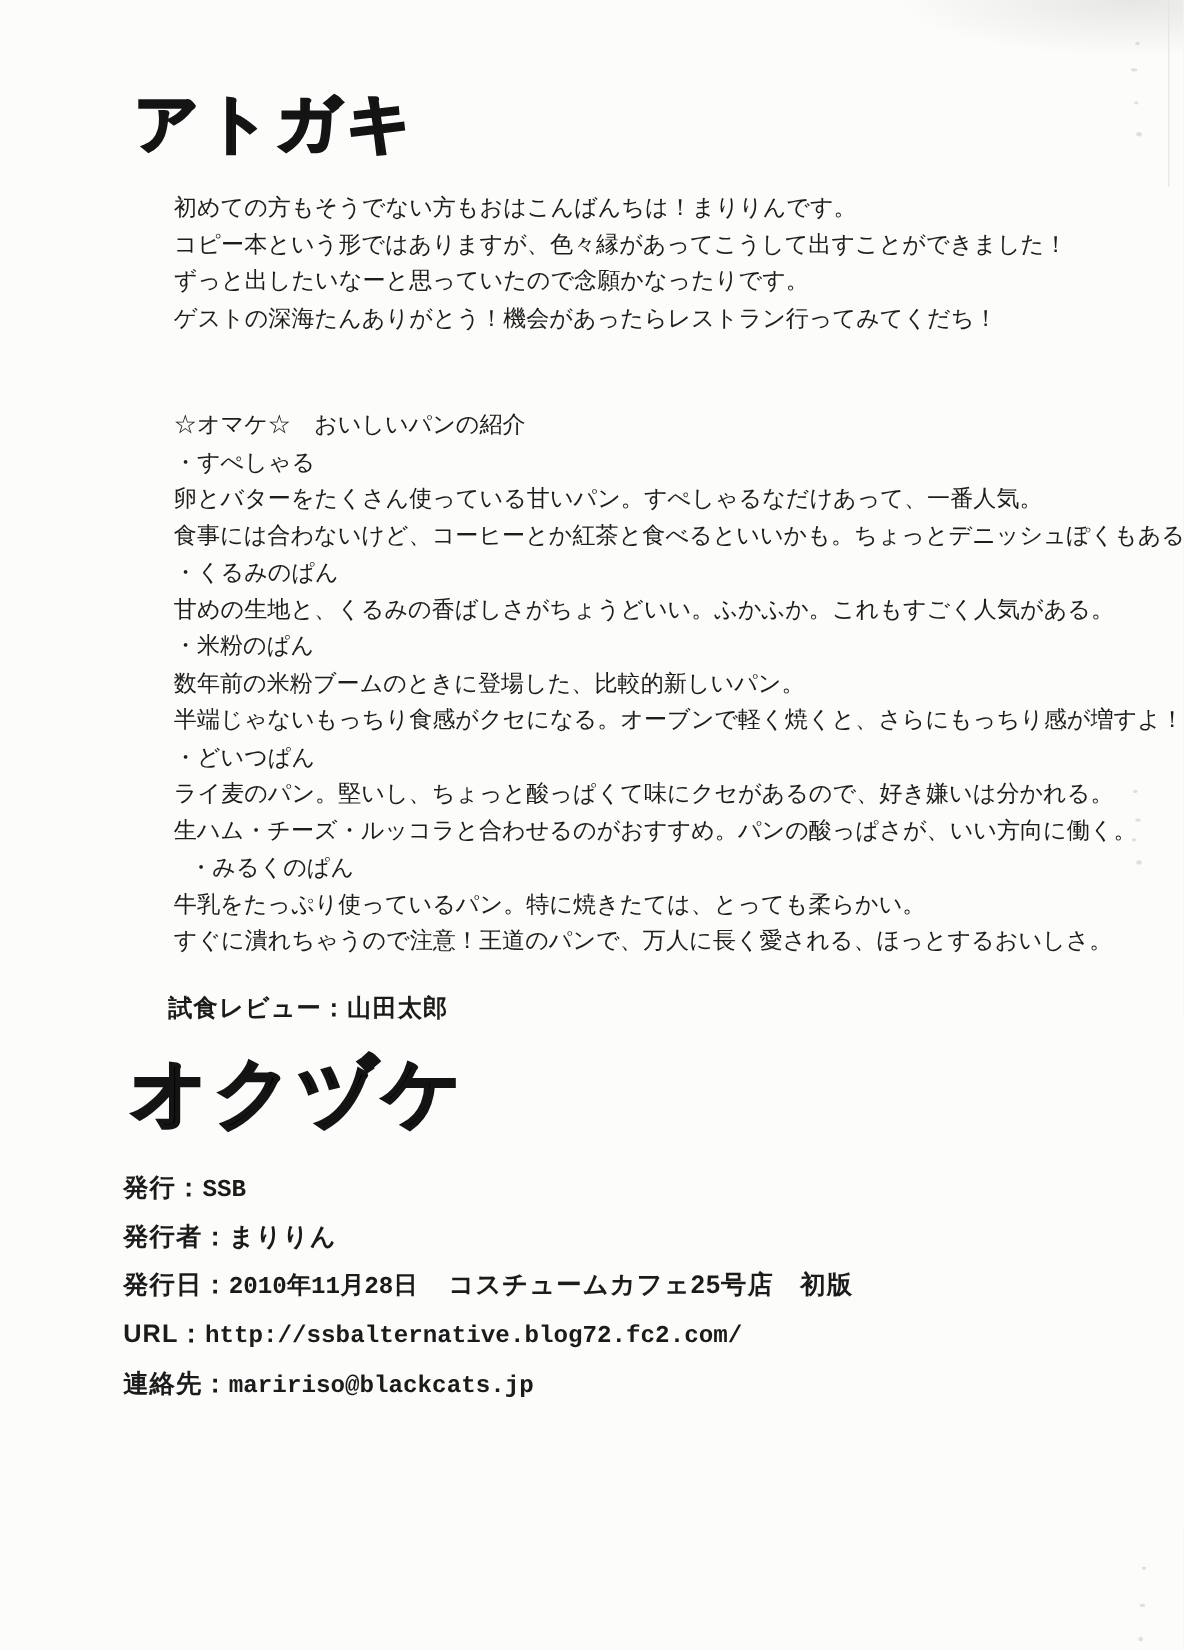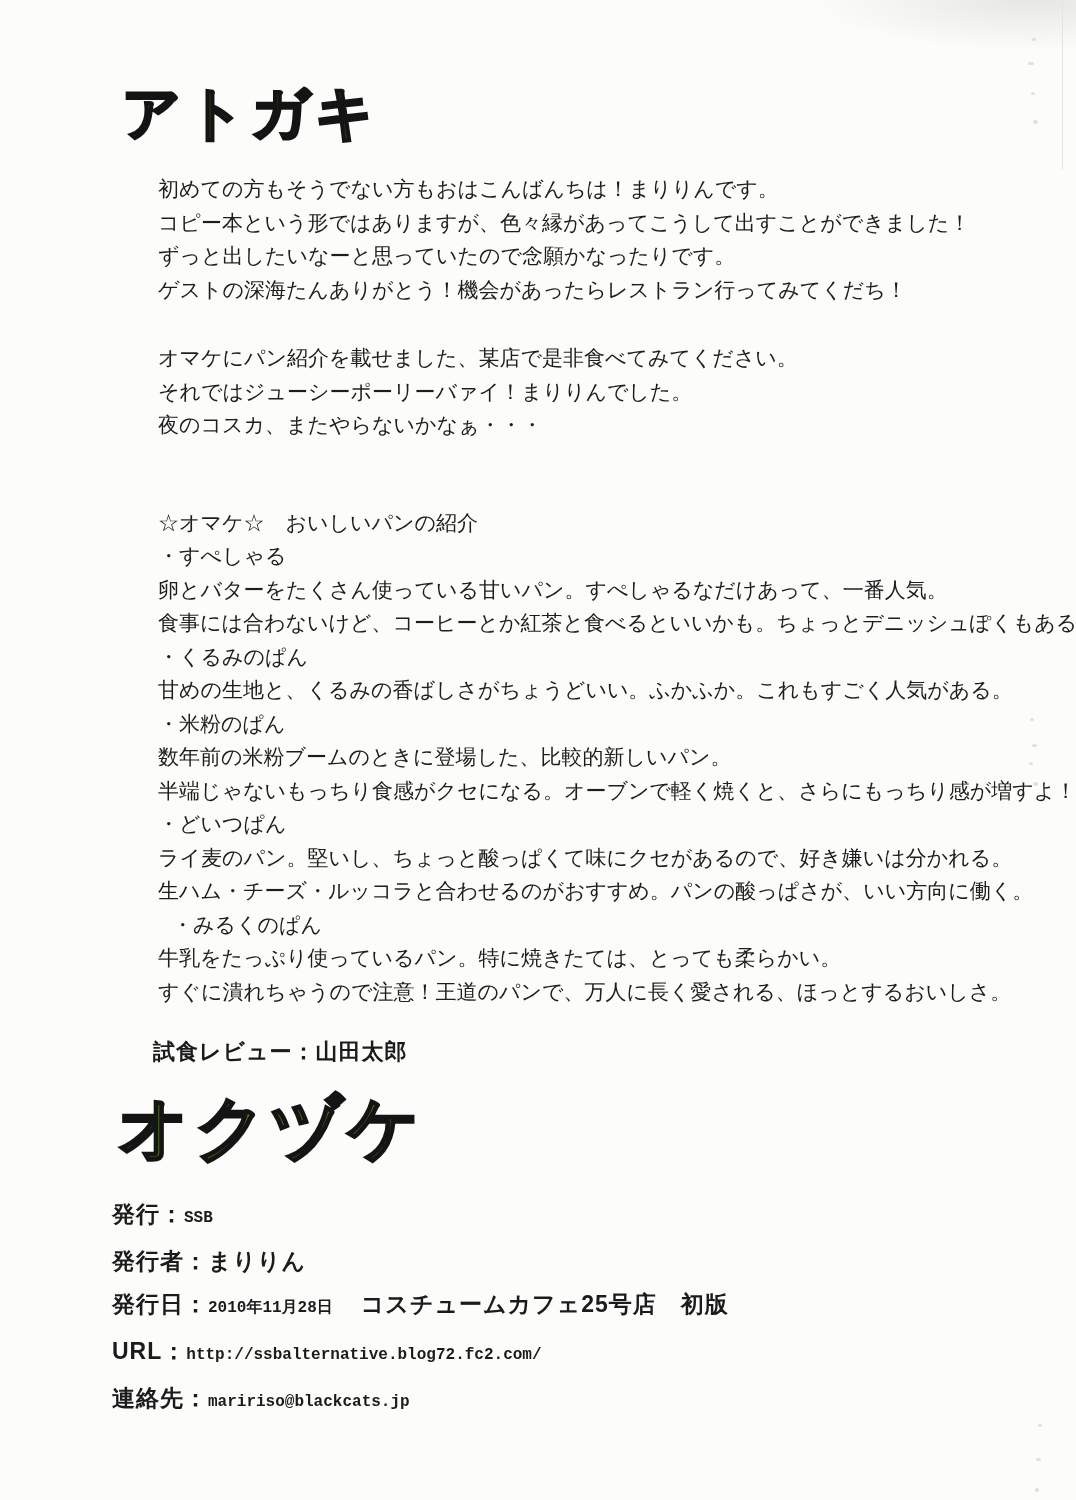--- a/index.html
+++ b/index.html
@@ -22,21 +22,21 @@
     position:absolute;
     top:0;right:0;width:300px;height:60px;
     background:radial-gradient(ellipse at 85% 0%, rgba(190,190,188,.35), rgba(190,190,188,0) 60%);
     pointer-events:none;
   }
   .logo-title{
     font-weight:900;
     font-size:58px;
     line-height:1;
     letter-spacing:5px;
-    color:#4d7c0f;
+    color:#000000;
     -webkit-text-stroke:2.5px #141414;
     white-space:nowrap;
   }
   #atogaki-title{
     margin:84px 0 0 122px;
   }
   #okuzuke-title{
     margin:26px 0 0 118px;
     font-size:70px;
   }
@@ -65,21 +65,21 @@
   }
   .c-row{white-space:nowrap;}
   .c-label{
     font-weight:700;
     letter-spacing:1px;
   }
   .c-indent{display:inline-block;width:96px;}
   .mono{
     font-family:"Liberation Mono","DejaVu Sans Mono",monospace;
     font-weight:700;
-    font-size:16px;
+    font-size:22px;
     letter-spacing:0px;
   }
   .c-extra{
     font-weight:700;
     margin-left:28px;
     letter-spacing:1px;
   }
   
   .speck{
     position:absolute;
@@ -112,25 +112,20 @@
 
   <h1 id="atogaki-title" class="logo-title">アトガキ</h1>
 
   <div class="para1 body-text">
     <div class="line">初めての方もそうでない方もおはこんばんちは！まりりんです。</div>
     <div class="line">コピー本という形ではありますが、色々縁があってこうして出すことができました！</div>
     <div class="line">ずっと出したいなーと思っていたので念願かなったりです。</div>
     <div class="line">ゲストの深海たんありがとう！機会があったらレストラン行ってみてくだち！</div>
   </div>
 
-  <div class="para2 body-text">
-    <div class="line">オマケにパン紹介を載せました、某店で是非食べてみてください。</div>
-    <div class="line">それではジューシーポーリーバァイ！まりりんでした。</div>
-    <div class="line">夜のコスカ、またやらないかなぁ・・・</div>
-  </div>
 
   <div class="omake body-text">
     <div class="line">☆オマケ☆　おいしいパンの紹介</div>
     <div class="line">・すぺしゃる</div>
     <div class="line">卵とバターをたくさん使っている甘いパン。すぺしゃるなだけあって、一番人気。</div>
     <div class="line">食事には合わないけど、コーヒーとか紅茶と食べるといいかも。ちょっとデニッシュぽくもある。</div>
     <div class="line">・くるみのぱん</div>
     <div class="line">甘めの生地と、くるみの香ばしさがちょうどいい。ふかふか。これもすごく人気がある。</div>
     <div class="line">・米粉のぱん</div>
     <div class="line">数年前の米粉ブームのときに登場した、比較的新しいパン。</div>

